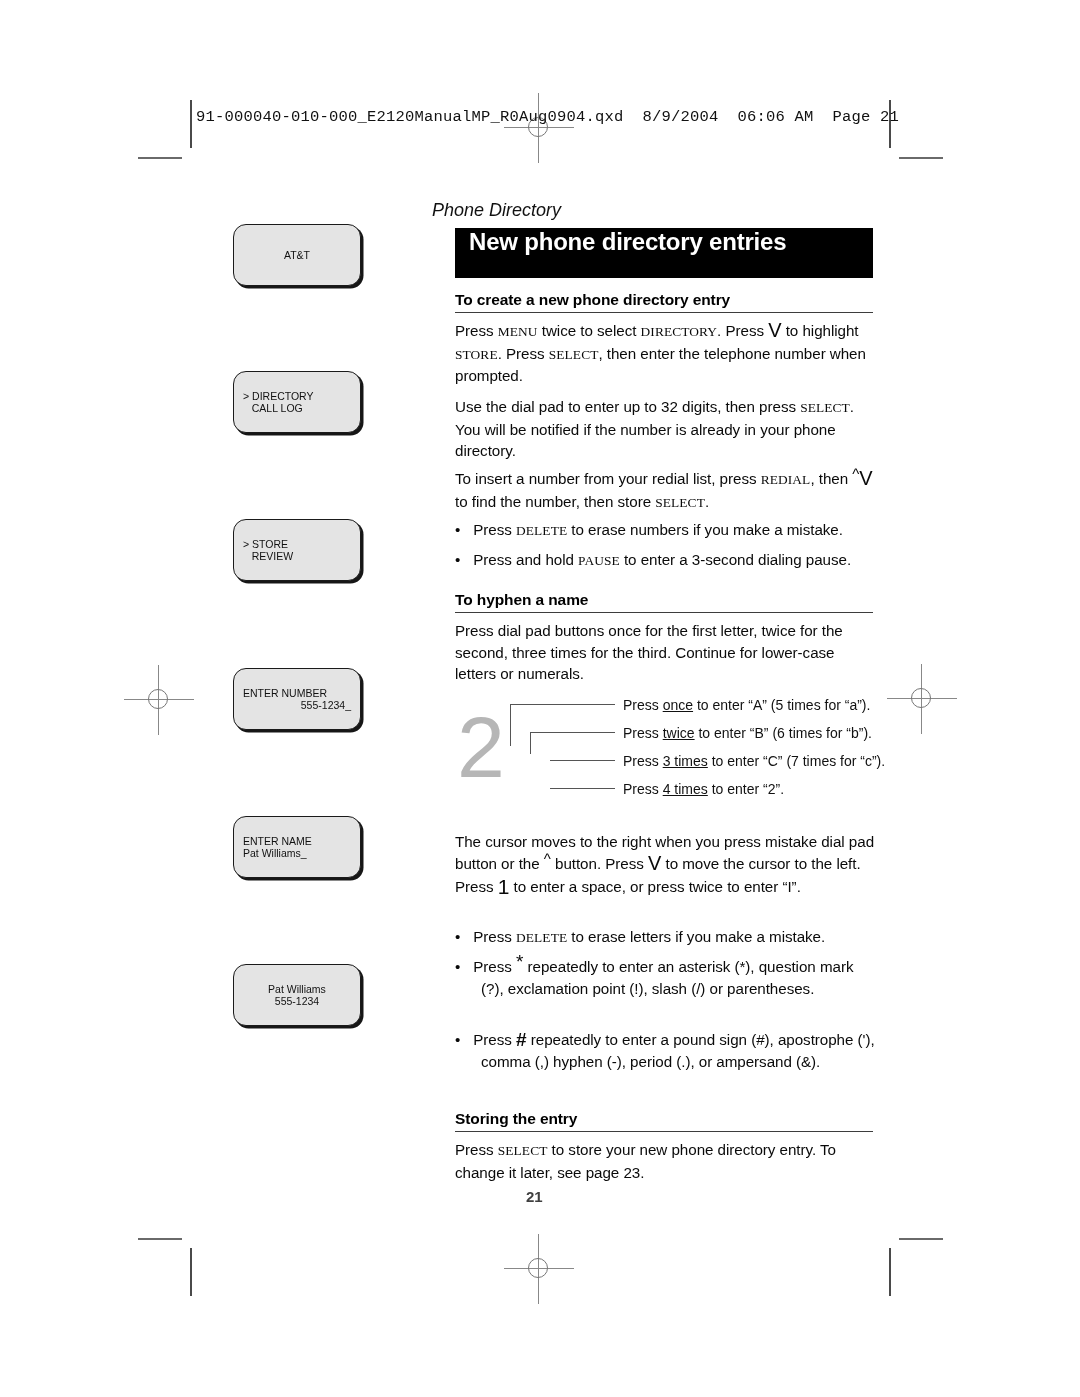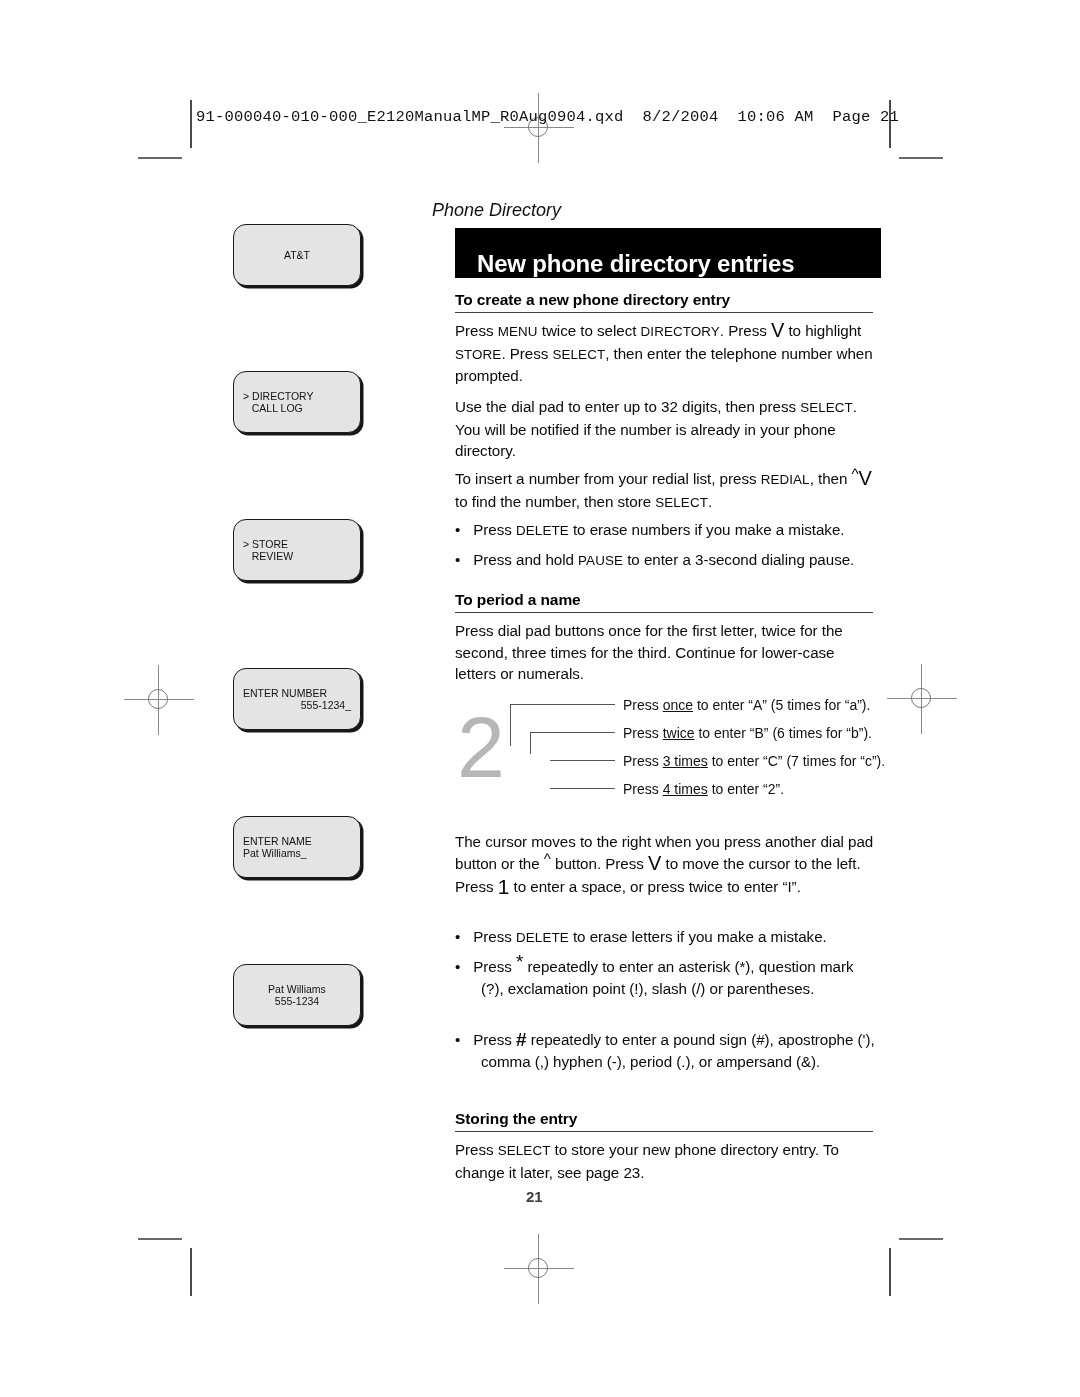--- a/index.html
+++ b/index.html
@@ -105,22 +105,21 @@
   }
 
   .title-bar {
     position: absolute;
     left: 455px;
     top: 228px;
     width: 418px;
     height: 50px;
     background: #000000;
     display: flex;
-    align-items: flex-end;
-    padding-left: 8px;
+    align-items: flex-start;
   }
   .title-bar .title-text {
     color: #ffffff;
     font-size: 24px;
     font-weight: bold;
     letter-spacing: -0.2px;
     padding-left: 14px;
   }
 
   .sec-head {
@@ -147,21 +146,21 @@
   .para.bullet {
     left: 455px;
     padding-left: 26px;
     width: 394px;
     text-indent: -26px;
   }
   .para.bullet .bull { padding-right: 13px; }
 
   
   .key {
-    font-family: Liberation Sans, sans-serif;
+    font-family: Liberation Serif, serif;
     font-size: 13.4px;
     letter-spacing: 0.1px;
     text-align: right;
   }
   .glyph {
     font-family: "Liberation Sans", sans-serif;
     font-size: 20px;
     line-height: 0;
     position: relative;
     top: 1px;
@@ -260,21 +259,21 @@
   <div class="rm-vline"></div>
   <div class="rm-hline"></div>
   <div class="rm-circle"></div>
 </div>
 <div class="regmark" style="left:504px; top:1234px;">
   <div class="rm-vline"></div>
   <div class="rm-hline"></div>
   <div class="rm-circle"></div>
 </div>
 
-<div class="fileinfo">91-000040-010-000_E2120ManualMP_R0Aug0904.qxd  8/2/2004  10:06 AM  Page 21</div>
+<div class="fileinfo">91-000040-010-000_E2120ManualMP_R0Aug0904.qxd  8/9/2004  06:06 AM  Page 21</div>
 
 <div class="lcd" style="left:233px; top:224px;">
   <div class="lcd-inner">
     <div class="lcd-line center">AT&amp;T</div>
   </div>
 </div>
 
 <div class="lcd" style="left:233px; top:371px;">
   <div class="lcd-inner">
     <div class="lcd-line">&gt; DIRECTORY</div>
@@ -330,21 +329,21 @@
 </div>
 
 <div class="para bullet" style="top:519px;">
   <span class="bull">•</span><span>Press </span><span class="key">DELETE</span><span> to erase numbers if you make a mistake.</span>
 </div>
 
 <div class="para bullet" style="top:549px;">
   <span class="bull">•</span><span>Press and hold </span><span class="key">PAUSE</span><span> to enter a 3-second dialing pause.</span>
 </div>
 
-<div class="sec-head" style="top:591px;">To period a name</div>
+<div class="sec-head" style="top:591px;">To hyphen a name</div>
 
 <div class="para" style="top:620px;">Press dial pad buttons once for the first letter, twice for the second, three times for the third. Continue for lower-case letters or numerals.</div>
 
 <div class="callout-box">
   <div class="big-two">2</div>
 
   <div class="lead lead-h" style="left:55px; top:10px; width:105px;"></div>
   <div class="lead lead-v" style="left:55px; top:10px; height:42px;"></div>
 
   <div class="lead lead-h" style="left:75px; top:38px; width:85px;"></div>
@@ -361,21 +360,21 @@
   </div>
   <div class="callout-line" style="left:168px; top:59px;">
     <span>Press </span><u>3 times</u><span> to enter “C” (7 times for “c”).</span>
   </div>
   <div class="callout-line" style="left:168px; top:87px;">
     <span>Press </span><u>4 times</u><span> to enter “2”.</span>
   </div>
 </div>
 
 <div class="para" style="top:831px;">
-  <span>The cursor moves to the right when you press another dial pad button or the </span><span class="glyph-up">^</span><span> button. Press </span><span class="glyph">V</span><span> to move the cursor to the left. Press </span><span class="glyph-one">1</span><span> to enter a space, or press twice to enter “I”.</span>
+  <span>The cursor moves to the right when you press mistake dial pad button or the </span><span class="glyph-up">^</span><span> button. Press </span><span class="glyph">V</span><span> to move the cursor to the left. Press </span><span class="glyph-one">1</span><span> to enter a space, or press twice to enter “I”.</span>
 </div>
 
 <div class="para bullet" style="top:926px;">
   <span class="bull">•</span><span>Press </span><span class="key">DELETE</span><span> to erase letters if you make a mistake.</span>
 </div>
 
 <div class="para bullet" style="top:955px;">
   <span class="bull">•</span><span>Press </span><span class="glyph-star">*</span><span> repeatedly to enter an asterisk (*), question mark (?), exclamation point (!), slash (/) or parentheses.</span>
 </div>
 

